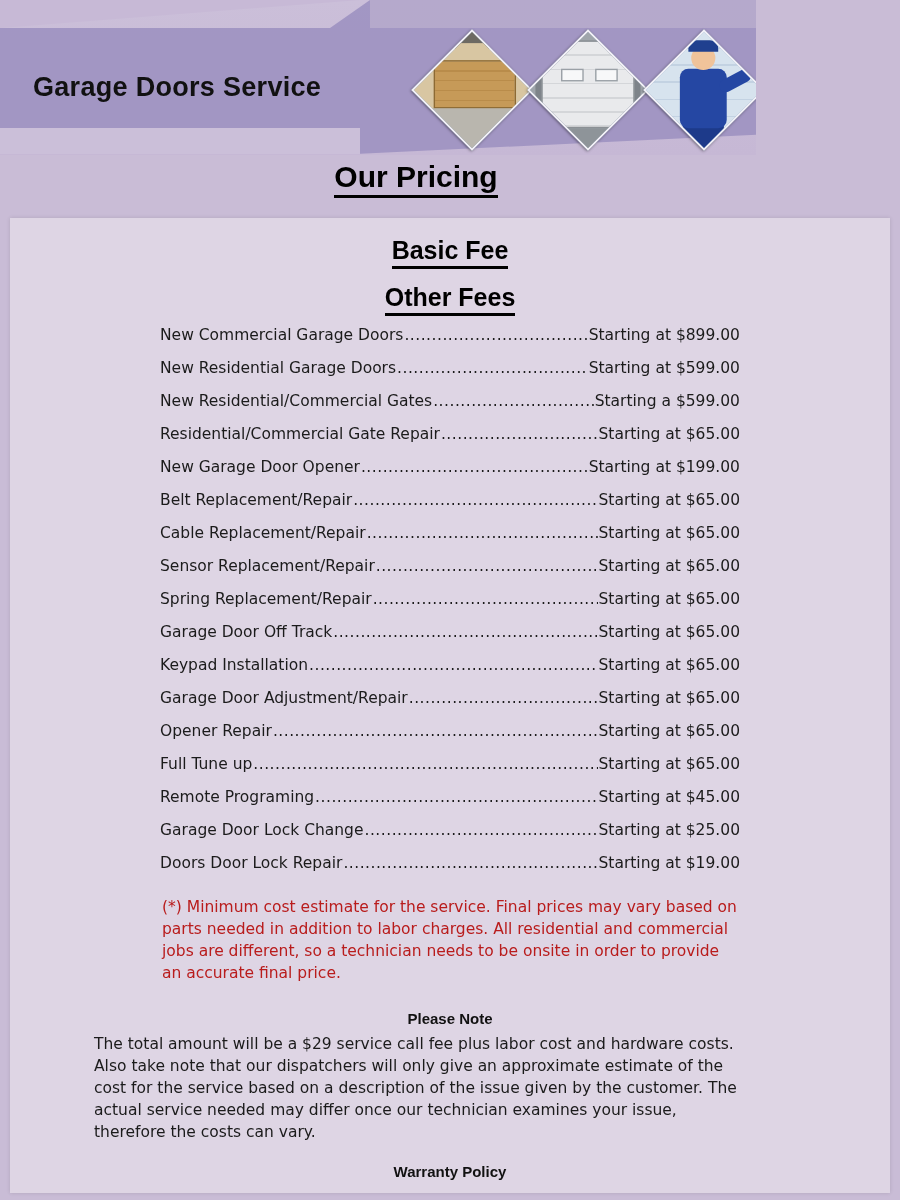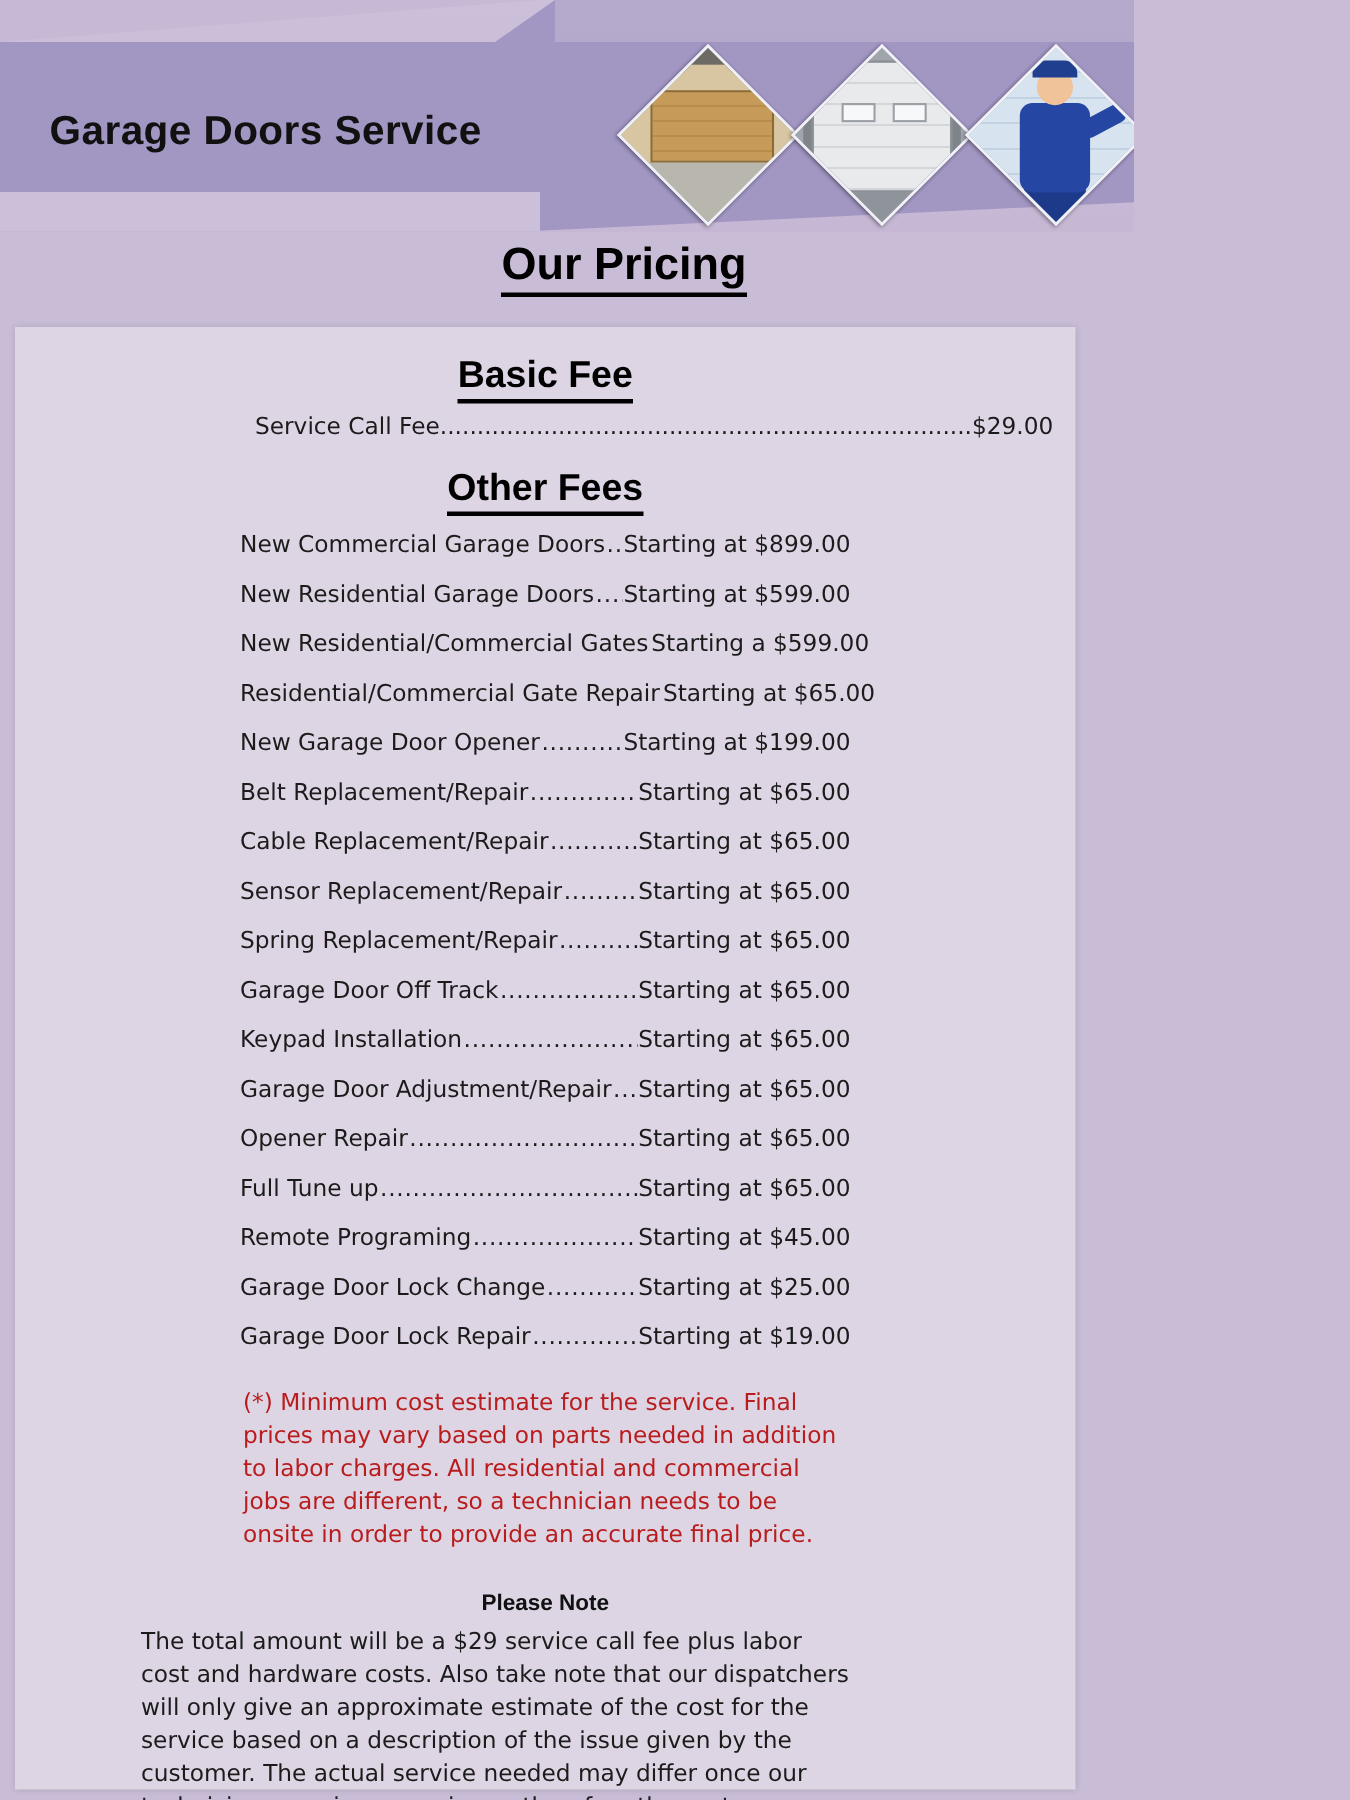--- a/index.html
+++ b/index.html
@@ -153,21 +153,21 @@
   }
   .page-heading span {
     border-bottom: 3px solid #000;
     padding-bottom: 2px;
   }
 
   
   .card {
     position: absolute;
     left: 10px; top: 218px;
-    width: 707px; height: 975px;
+    width: 880px; height: 975px;
     background: #ded5e4;
     box-shadow: 0 0 4px rgba(0,0,0,.12);
   }
 
   .sec-title {
     text-align: center;
     font-family: "Liberation Sans", sans-serif;
     font-weight: bold;
     font-size: 25px;
     color: #000;
@@ -299,27 +299,20 @@
 <div class="page-heading">
   <span>Our Pricing</span>
 </div>
 
 <div class="card">
 
   <div class="sec-title">
     <span>Basic Fee</span>
   </div>
 
-  <div class="basic-wrap">
-    <div class="basic-row">
-      <span class="lbl">Service Call Fee</span>
-      <span class="dots">........................................................................</span>
-      <span class="val">$29.00</span>
-    </div>
-  </div>
 
   <div class="sec-title">
     <span>Other Fees</span>
   </div>
 
   <div class="rows">
     <div class="price-row">
       <span class="lbl">New Commercial Garage Doors</span>
       <span class="dots">........................................................................................................</span>
       <span class="val">Starting at $899.00</span>
@@ -393,21 +386,21 @@
       <span class="lbl">Remote Programing</span>
       <span class="dots">........................................................................................................</span>
       <span class="val">Starting at $45.00</span>
     </div>
     <div class="price-row">
       <span class="lbl">Garage Door Lock Change</span>
       <span class="dots">........................................................................................................</span>
       <span class="val">Starting at $25.00</span>
     </div>
     <div class="price-row">
-      <span class="lbl">Garage Door Lock Repair</span>
+      <span class="lbl">Doors Door Lock Repair</span>
       <span class="dots">........................................................................................................</span>
       <span class="val">Starting at $19.00</span>
     </div>
   </div>
 
   <div class="fineprint">(*) Minimum cost estimate for the service. Final prices may vary based on parts needed in addition to labor charges. All residential and commercial jobs are different, so a technician needs to be onsite in order to provide an accurate final price.</div>
 
   <div class="note-head">Please Note</div>
   <div class="note-body">The total amount will be a $29 service call fee plus labor cost and hardware costs. Also take note that our dispatchers will only give an approximate estimate of the cost for the service based on a description of the issue given by the customer. The actual service needed may differ once our technician examines your issue, therefore the costs can vary.</div>
 

